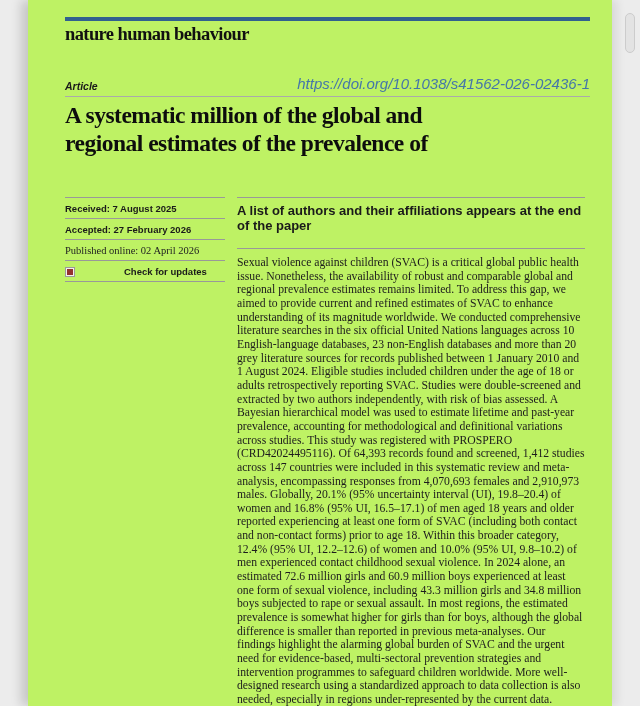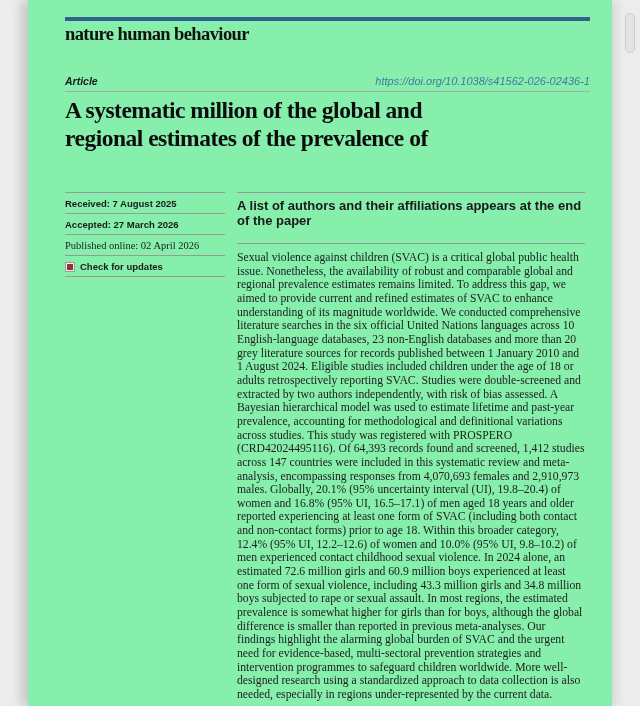--- a/index.html
+++ b/index.html
@@ -11,21 +11,21 @@
   }
   .viewport {
     position: relative;
     width: 640px; height: 706px;
     background: linear-gradient(to right, #eded ed 0%, #eaeaea 100%);
   }
   .paper {
     position: absolute;
     left: 28px; top: 0;
     width: 584px; height: 706px;
-    background: #86efac;
+    background: #bef264;
     box-shadow: -7px 0 10px rgba(0,0,0,0.16), 6px 0 8px rgba(0,0,0,0.07);
   }
   .content {
     position: absolute;
     left: 37px; top: 0;
     width: 525px;
   }
   .accent-bar {
     margin-top: 17px;
     width: 525px; height: 4px;
@@ -46,21 +46,21 @@
     border-bottom: 1px solid #aaaaaa;
     padding-bottom: 4px;
     font-style: italic;
   }
   .article-label {
     font-size: 10.5px;
     font-weight: bold;
     color: #1a1a1a;
   }
   .doi-link {
-    font-size: 11px;
+    font-size: 15px;
     text-decoration: none;
     text-align: center;
   }
   .title {
     margin-top: 5px;
     font-family: "Liberation Serif", serif;
     font-weight: bold;
     font-size: 23.5px;
     line-height: 27.5px;
     letter-spacing: -0.5px;
@@ -85,20 +85,21 @@
     font-family: "Liberation Serif", serif;
     font-weight: normal;
     font-size: 10.5px;
     color: #222222;
   }
   .check-row {
     border-bottom: 1px solid #999999;
     display: flex;
     align-items: center;
     cursor: pointer;
+    gap: 44px;
   }
   .crossmark-icon {
     display: inline-block;
     width: 10px; height: 10px;
     border: 1px solid #9a9a9a;
     background: #f3efec;
     margin-right: 5px;
     position: relative;
     flex: none;
   }
@@ -144,21 +145,21 @@
       <div class="article-row">
         <span class="article-label">Article</span>
         <a class="doi-link" href="#" style="color: rgb(69, 118, 169);">https://doi.org/10.1038/s41562-026-02436-1</a>
       </div>
 
       <h1 class="title"><span>A systematic million of the global and</span><br><span>regional estimates of the prevalence of</span><br></h1>
 
       <div class="columns">
         <div class="left-col">
           <div class="meta-row">Received: 7 August 2025</div>
-          <div class="meta-row">Accepted: 27 March 2026</div>
+          <div class="meta-row">Accepted: 27 February 2026</div>
           <div class="meta-row serif-row">Published online: 02 April 2026</div>
           <div class="meta-row check-row">
             <span class="crossmark-icon">
                 <span class="cm-inner" style="background: rgb(147, 49, 46);"></span>
               </span>
             <span>Check for updates</span>
           </div>
         </div>
 
         <div class="right-col">

